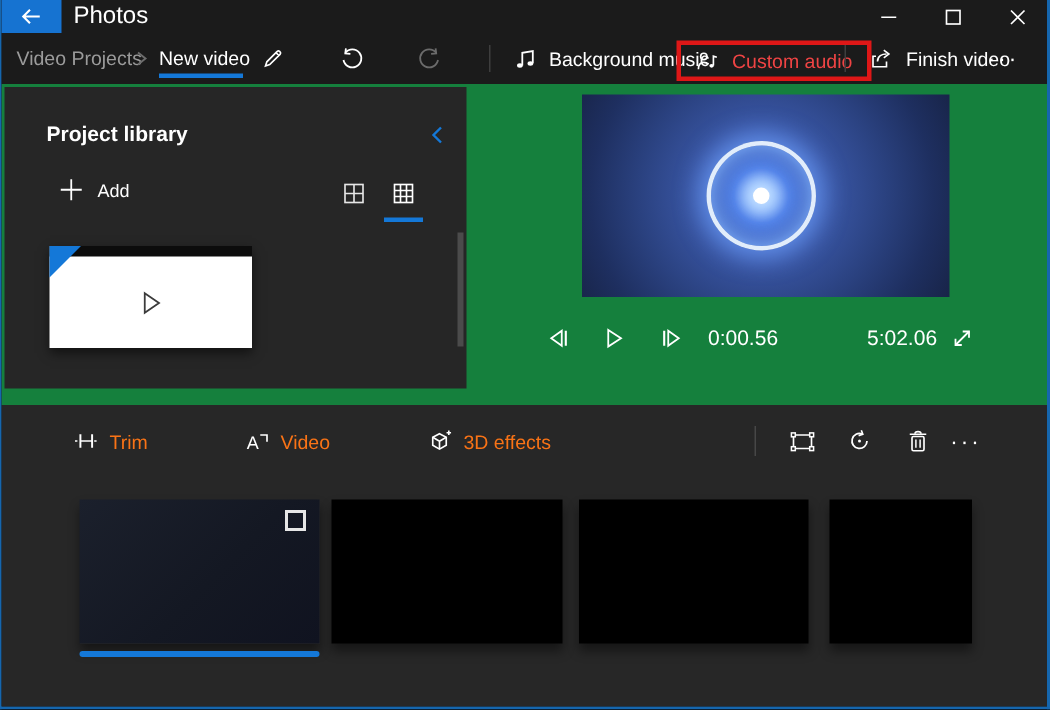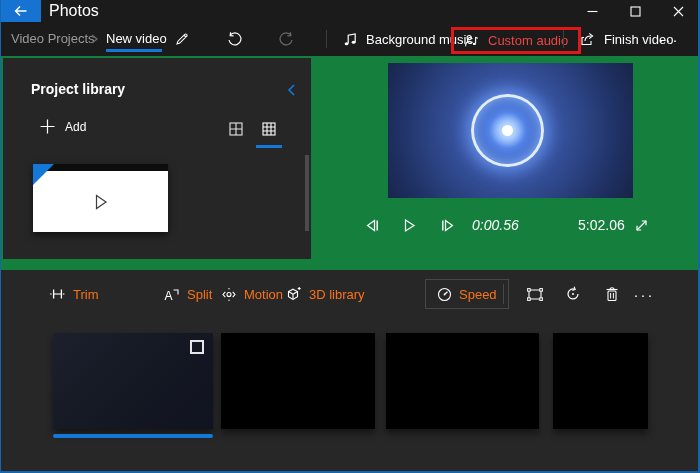--- a/index.html
+++ b/index.html
@@ -242,21 +242,21 @@
         <svg width="13" height="15" viewBox="0 0 13 15">
             <path d="M2.5 2 L11 7.5 L2.5 13 Z" stroke="#fff" stroke-width="1.2" fill="none"></path>
           </svg>
       </div>
       <div class="tp-btn" style="left:103px;">
         <svg width="17" height="15" viewBox="0 0 17 15">
             <line x1="3.8" y1="2.5" x2="3.8" y2="12.5" stroke="#fff" stroke-width="1.4"></line>
             <path d="M6.5 2.5 L13.5 7.5 L6.5 12.5 Z" stroke="#fff" stroke-width="1.2" fill="none"></path>
           </svg>
       </div>
-      <div class="tp-time" style="left:141px;font-style:italic;">0:00.56</div>
+      <div class="tp-time" style="left:141px;">0:00.56</div>
 
       <div class="tp-time" style="left:247px;">5:02.06</div>
       <div class="tp-btn" style="left:297px;">
         <svg width="15" height="15" viewBox="0 0 15 15">
             <line x1="3" y1="12" x2="12" y2="3" stroke="#fff" stroke-width="1.2"></line>
             <path d="M7.8 3 H12 V7.2" stroke="#fff" stroke-width="1.2" fill="none"></path>
             <path d="M3 7.8 V12 H7.2" stroke="#fff" stroke-width="1.2" fill="none"></path>
           </svg>
       </div>
     </div>
@@ -278,58 +278,36 @@
     </div>
 
 
     <div class="edit-item" style="left:163px;">
       <span>
         <svg width="16" height="15" viewBox="0 0 16 15">
             <text x="0.5" y="12.5" font-size="12" font-family="Liberation Sans, sans-serif" fill="#fff">A</text>
             <path d="M9.5 3 H14 V7.5" stroke="#fff" stroke-width="1.1" fill="none"></path>
           </svg>
       </span>
-      <span>Split</span>
-    </div>
-
-    <div class="edit-item" style="left:220px;">
-      <span>
-        <svg width="16" height="15" viewBox="0 0 16 15">
-            <circle cx="8" cy="7.5" r="2" stroke="#fff" stroke-width="1.1" fill="none"></circle>
-            <path d="M4.3 4.8 L2 7.5 L4.3 10.2" stroke="#fff" stroke-width="1.1" fill="none"></path>
-            <path d="M11.7 4.8 L14 7.5 L11.7 10.2" stroke="#fff" stroke-width="1.1" fill="none"></path>
-            <circle cx="8" cy="1.8" r="0.7" fill="#fff"></circle>
-            <circle cx="8" cy="13.2" r="0.7" fill="#fff"></circle>
-          </svg>
-      </span>
-      <span>Motion</span>
-    </div>
+      <span>Video</span>
+    </div>
+
 
     <div class="edit-item" style="left:285px;">
       <span>
         <svg width="16" height="16" viewBox="0 0 16 16">
             <path d="M7 3.2 L11.5 5.5 V10.8 L7 13.4 L2.5 10.8 V5.5 Z" stroke="#fff" stroke-width="1.1" fill="none"></path>
             <path d="M7 8.2 L11.5 5.5 M7 8.2 L2.5 5.5 M7 8.2 V13.4" stroke="#fff" stroke-width="1.1" fill="none"></path>
             <path d="M13.2 1 V4 M11.7 2.5 H14.7" stroke="#fff" stroke-width="1.1"></path>
           </svg>
       </span>
-      <span>3D library</span>
-    </div>
-
-
-    <div class="edit-item speed-box" style="left:424px;">
-      <span>
-        <svg width="15" height="15" viewBox="0 0 15 15">
-            <circle cx="7.5" cy="7.5" r="6" stroke="#fff" stroke-width="1.1" fill="none"></circle>
-            <path d="M7.5 7.5 L10.5 4.8" stroke="#fff" stroke-width="1.2"></path>
-            <circle cx="7.5" cy="7.5" r="0.9" fill="#fff"></circle>
-          </svg>
-      </span>
-      <span>Speed</span>
-    </div>
+      <span>3D effects</span>
+    </div>
+
+
 
     <div class="eb-sep"></div>
 
     <div class="eb-icon-btn" style="left:520px;">
       <svg width="18" height="15" viewBox="0 0 18 15">
           <rect x="3" y="3" width="12" height="9" rx="1" fill="none" stroke="#fff" stroke-width="1.1"></rect>
           <rect x="1.6" y="1.6" width="2.6" height="2.6" fill="#272727" stroke="#fff" stroke-width="1"></rect>
           <rect x="13.8" y="1.6" width="2.6" height="2.6" fill="#272727" stroke="#fff" stroke-width="1"></rect>
           <rect x="1.6" y="10.8" width="2.6" height="2.6" fill="#272727" stroke="#fff" stroke-width="1"></rect>
           <rect x="13.8" y="10.8" width="2.6" height="2.6" fill="#272727" stroke="#fff" stroke-width="1"></rect>

